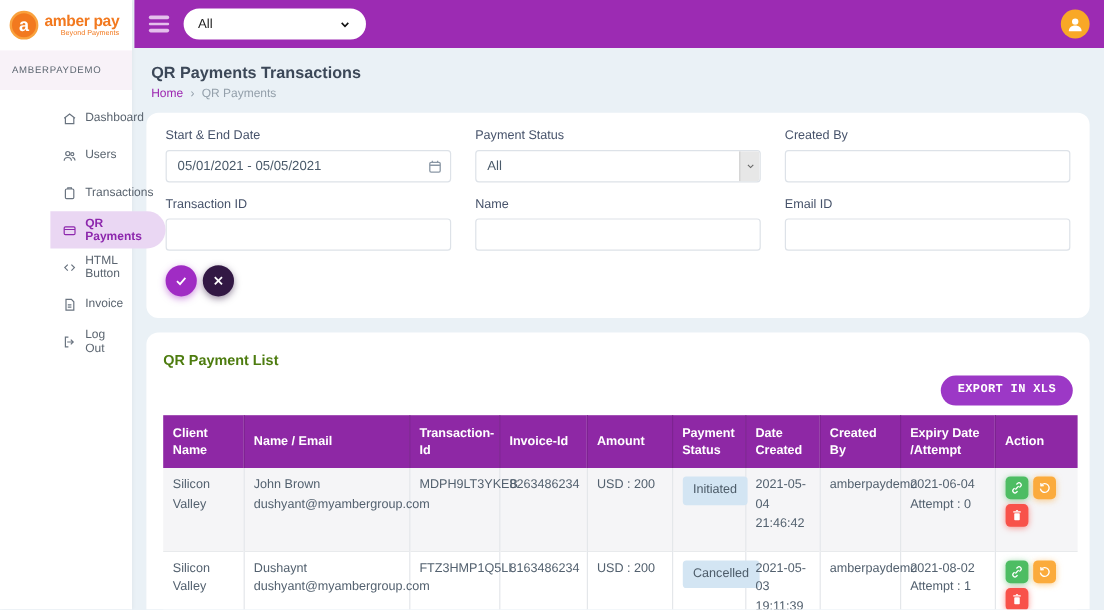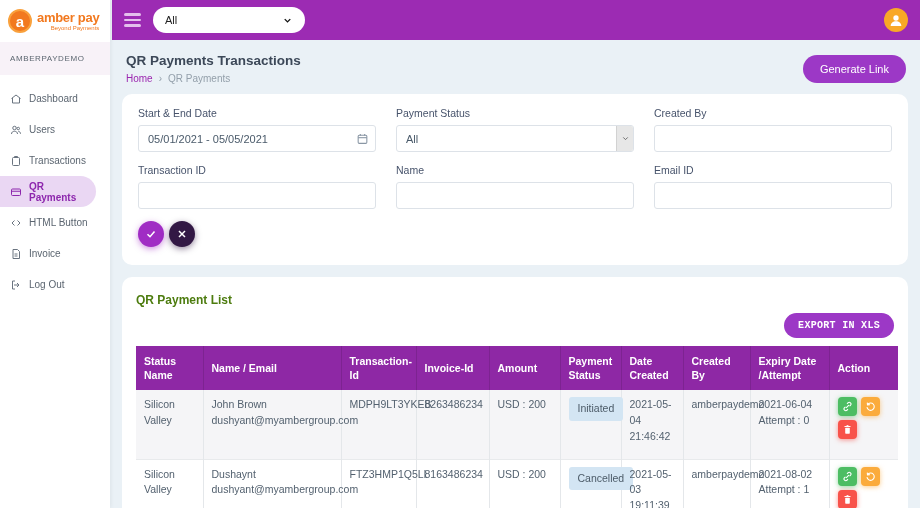--- a/index.html
+++ b/index.html
@@ -7,21 +7,21 @@
   body { font-family:"Liberation Sans", sans-serif; background:#eaf1f6; position:relative; color:#4a5866; }
 
   
   .sidebar { position:absolute; left:0; top:0; width:110px; height:100%; background:#ffffff; z-index:5; box-shadow:1px 0 4px rgba(0,0,0,0.06); }
   .logo { height:42px; display:flex; align-items:center; padding:0 8px; gap:5px; }
   .logo-mark { width:24px; height:24px; border-radius:50%; background:#f2791f; color:#fff; font-weight:bold; font-size:15px; display:flex; align-items:center; justify-content:center; border:2px solid #f9a13d; }
   .logo-text { display:flex; flex-direction:column; line-height:1; }
   .logo-name { color:#f2791f; font-weight:bold; font-size:13px; letter-spacing:-0.3px; }
   .logo-tag { color:#f2791f; font-size:6px; text-align:right; margin-top:1px; }
   .account { background:#f8f2f8; color:#5c6670; font-size:8px; letter-spacing:0.6px; padding:12px 10px; }
-  .menu { padding-top:8px; }
+  .menu { padding-top:8px;padding-left:42px; }
   .menu-item { display:flex; align-items:center; gap:7px; height:31px; padding:0 10px; font-size:10px; color:#5b6570; cursor:pointer; }
   .menu-item svg { width:12px; height:12px; stroke:#6a7480; flex:0 0 auto; }
   .menu-item.active { background:#ead7f3; border-radius:0 16px 16px 0; width:96px; color:#8d27ad; font-weight:bold; }
   .menu-item.active svg { stroke:#8d27ad; }
 
   
   .topbar { position:absolute; left:112px; right:0; top:0; height:40px; background:#9c2bb3; display:flex; align-items:center; padding:0 12px; gap:12px; z-index:4; }
   .hamburger { width:17px; display:flex; flex-direction:column; gap:3px; cursor:pointer; }
   .hamburger span { height:2.5px; background:#e4bfec; border-radius:2px; }
   .top-select { background:#fff; border-radius:14px; height:26px; width:152px; display:flex; align-items:center; justify-content:space-between; padding:0 12px; font-size:11px; color:#222; cursor:pointer; }
@@ -169,21 +169,20 @@
 
   <div class="page-head">
     <div>
       <div class="page-title">QR Payments Transactions</div>
       <div class="breadcrumb">
         <span class="crumb-home">Home</span>
         <span>›</span>
         <span>QR Payments</span>
       </div>
     </div>
-    <button class="btn-pill">Generate Link</button>
   </div>
 
   <section class="card filter-card">
     <div class="filter-grid">
       <div class="field">
         <label>Start &amp; End Date</label>
         <div class="date-wrap">
           <input type="text" value="05/01/2021 - 05/05/2021" style="">
           <svg viewBox="0 0 24 24" fill="none" stroke-width="2">
               <rect x="4" y="6" width="16" height="15" rx="2"></rect>
@@ -251,21 +250,21 @@
           <col style="width:73px">
           <col style="width:71px">
         <col style="width:61px">
           <col style="width:62px">
           <col style="width:67px">
           <col style="width:79px">
           <col style="width:69px">
       </colgroup>
       <thead>
         <tr>
-          <th>Status Name</th>
+          <th>Client Name</th>
           <th>Name / Email</th>
           <th>Transaction-Id</th>
           <th>Invoice-Id</th>
           <th>Amount</th>
           <th>Payment Status</th>
           <th>Date Created</th>
           <th>Created By</th>
           <th>Expiry Date /Attempt</th>
           <th>Action</th>
         </tr>

